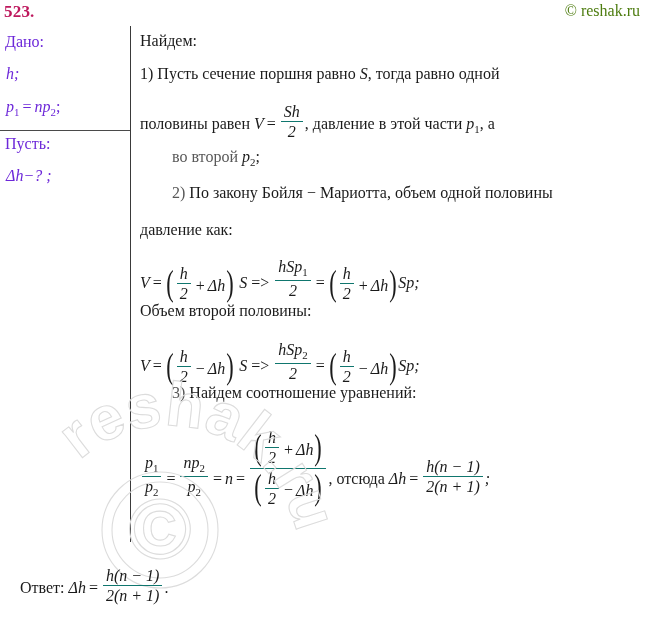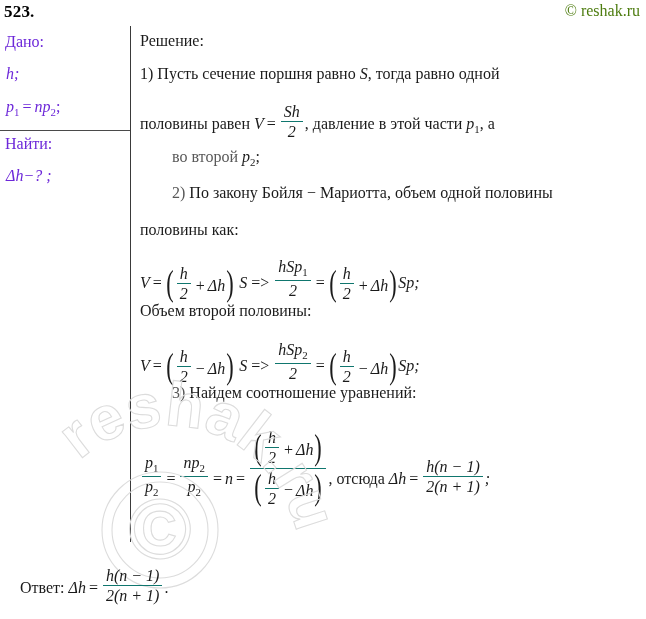--- a/index.html
+++ b/index.html
@@ -18,21 +18,21 @@
 
   
   .problem-number {
     position: absolute;
     left: 4px;
     top: 2px;
     font-family: "Liberation Serif", "DejaVu Serif", serif;
     font-weight: bold;
     font-size: 17px;
     letter-spacing: 0.2px;
-    color: #000000;
+    color: #be185d;
   }
 
   
   .wm-top {
     position: absolute;
     right: 6px;
     top: 2px;
     font-family: "Liberation Serif", "DejaVu Serif", serif;
     font-size: 16px;
     color: #4d7c0f;
@@ -171,46 +171,46 @@
 <div class="given-col">
 
   <div class="row r-dano">Дано:</div>
 
   <div class="row r-h math it">h;</div>
 
   <div class="row r-p1 math">
     <span class="it">p</span><sub>1</sub><span class="op">=</span><span class="it">n</span><span class="it">p</span><sub>2</sub><span>;</span>
   </div>
 
-  <div class="row r-naiti">Найти:</div>
+  <div class="row r-naiti">Пусть:</div>
 
   <div class="row r-dh math it">Δh−? ;</div>
 </div>
 
 <div class="sol-col">
 
-  <div class="sol-line s0">Решение:</div>
+  <div class="sol-line s0">Найдем:</div>
 
   <div class="sol-line s1">
     <span>1)</span>&nbsp;<span>Пусть сечение поршня равно</span>&nbsp;<span class="it">S</span><span>, тогда равно одной</span>
   </div>
 
   <div class="sol-line s2">
     <span>половины равен</span>&nbsp;<span class="it">V</span><span class="op">=</span><span class="frac math it"><span class="num">Sh</span><span class="den">2</span></span><span>, давление в этой части</span>&nbsp;<span class="it">p</span><sub>1</sub><span>, а</span>
   </div>
 
   <div class="sol-line s3">
     <span class="faded">во второй</span>&nbsp;<span class="it">p</span><sub>2</sub><span>;</span>
   </div>
 
   <div class="sol-line s4">
     <span class="faded">2)</span>&nbsp;<span>По закону Бойля − Мариотта, объем одной половины</span>
   </div>
 
-  <div class="sol-line s5">половины как:</div>
+  <div class="sol-line s5">давление как:</div>
 
   <div class="sol-line s6 math">
     <span class="it">V</span><span class="op">=</span><span class="paren">(</span><span class="grp"><span class="frac it"><span class="num">h</span><span class="den">2</span></span><span class="op">+</span><span class="it">Δh</span></span><span class="paren">)</span>&nbsp;<span class="it">S</span>&nbsp;<span>=&gt;</span>&nbsp;<span class="frac it"><span class="num"><span>hSp</span><sub>1</sub></span><span class="den">2</span></span><span class="op">=</span><span class="paren">(</span><span class="grp"><span class="frac it"><span class="num">h</span><span class="den">2</span></span><span class="op">+</span><span class="it">Δh</span></span><span class="paren">)</span><span class="it">Sp;</span>
   </div>
 
   <div class="sol-line s7">Объем второй половины:</div>
 
   <div class="sol-line s8 math">
     <span class="it">V</span><span class="op">=</span><span class="paren">(</span><span class="grp"><span class="frac it"><span class="num">h</span><span class="den">2</span></span><span class="op">−</span><span class="it">Δh</span></span><span class="paren">)</span>&nbsp;<span class="it">S</span>&nbsp;<span>=&gt;</span>&nbsp;<span class="frac it"><span class="num"><span>hSp</span><sub>2</sub></span><span class="den">2</span></span><span class="op">=</span><span class="paren">(</span><span class="grp"><span class="frac it"><span class="num">h</span><span class="den">2</span></span><span class="op">−</span><span class="it">Δh</span></span><span class="paren">)</span><span class="it">Sp;</span>
   </div>

